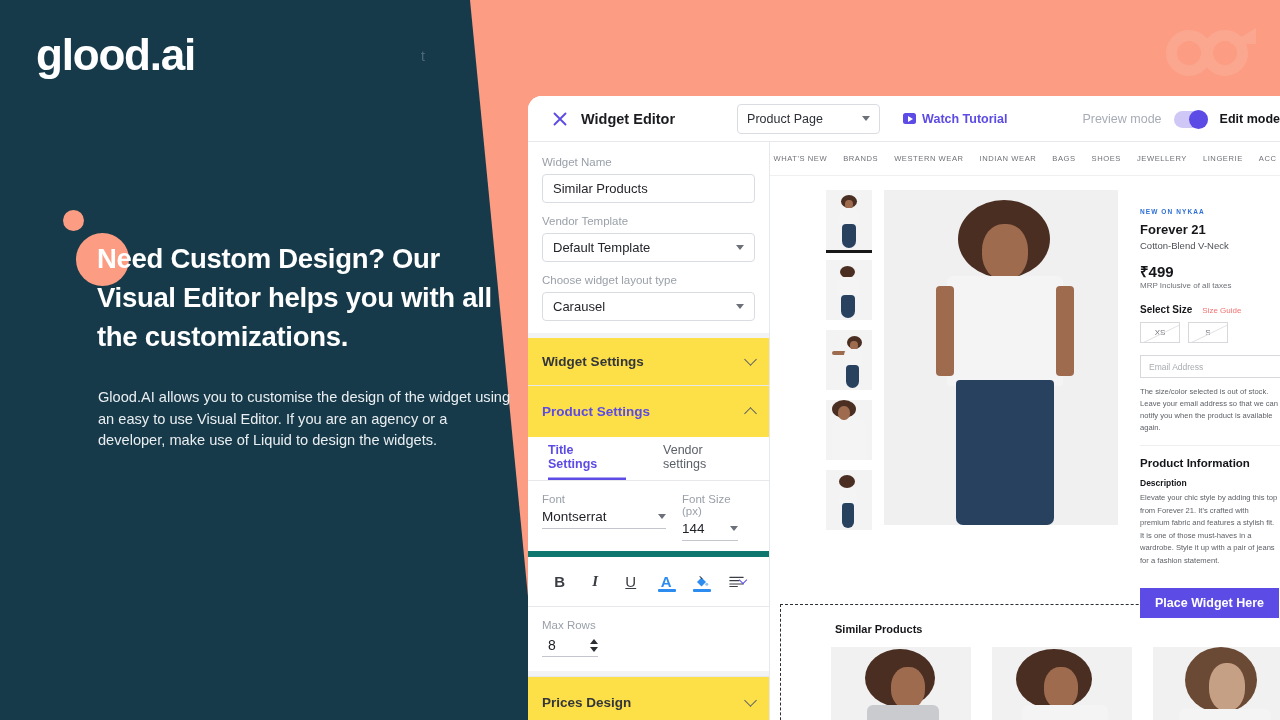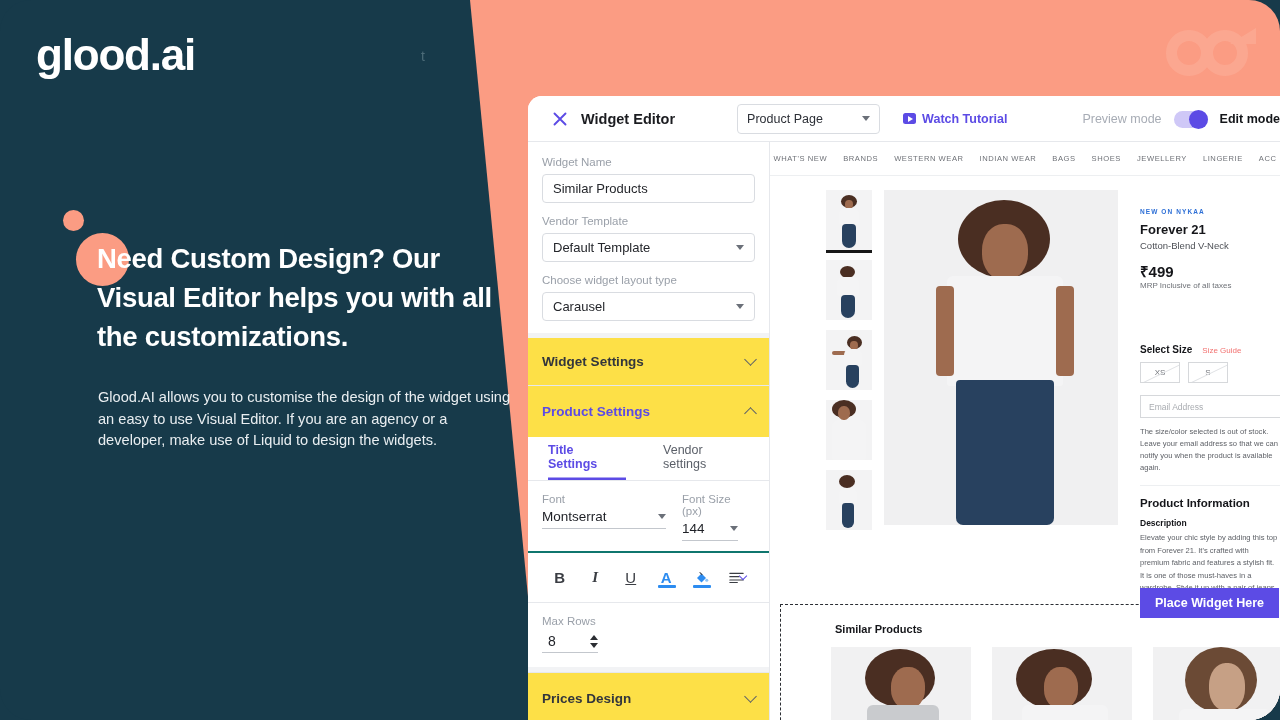--- a/index.html
+++ b/index.html
@@ -2,21 +2,21 @@
 <html><head>
 <meta charset="utf-8">
 <style>
   * { box-sizing: border-box; margin: 0; padding: 0; }
   html, body {
     width: 1280px; height: 720px;
     overflow: hidden;
     font-family: "Liberation Sans", sans-serif;
     background: #173A4A;
   }
-  #stage { position: relative; width: 1280px; height: 720px; overflow: hidden; border-radius: 31px; }
+  #stage { position: relative; width: 1280px; height: 720px; overflow: hidden; }
 
   
   .bg-dark {
     position: absolute; inset: 0;
     background: #173A4A;
   }
   .bg-salmon {
     position: absolute; top: 0; left: 0; width: 1280px; height: 720px;
     background: #FB9C83;
     clip-path: polygon(470px 0, 1280px 0, 1280px 720px, 540px 720px);
@@ -176,21 +176,21 @@
     padding: 6px 0 9px; font-size: 12.5px; color: #5A5F68; cursor: pointer;
   }
   .tab:first-child { margin-right: 37px; }
   .tab.active {
     color: #5C4BE5; font-weight: 700;
     box-shadow: inset 0 -2.5px 0 #5C4BE5;
   }
 
   .font-row {
     display: flex; padding: 12px 14px 10px; gap: 16px;
-    border-bottom: 2px solid #0f766e;
+    border-bottom: 6px solid #0f766e;
   }
   .uline-ctl { position: relative; }
   .uline-ctl .fld-lbl { margin-bottom: 4px; }
   .uline-val {
     display: flex; align-items: center; gap: 8px;
     border-bottom: 1px solid #C3C7CD; padding-bottom: 4px;
     font-size: 13.5px; color: #1E2026;
   }
   .uline-val .t { flex: 1; }
   .font-name { width: 124px; }
@@ -272,21 +272,21 @@
     font-size: 6.5px; letter-spacing: 1.1px; font-weight: 700; color: #2D6FD6;
     margin-bottom: 7px;
   }
   .brand { font-size: 13px; font-weight: 700; color: #15161A; margin-bottom: 3px; }
   .pname { font-size: 9.5px; color: #4D5056; margin-bottom: 10px; }
   .price { font-size: 15px; font-weight: 700; color: #15161A; }
   .mrp { font-size: 8px; color: #6E7177; margin-bottom: 14px; }
   .size-hd {
     display: flex; align-items: baseline; gap: 10px; margin-bottom: 7px;
   }
-  .size-hd .sh { font-size: 10px; font-weight: 700; color: #15161A; margin-top: 40px; }
+  .size-hd .sh { font-size: 10px; font-weight: 700; color: #15161A; }
   .size-hd .sg { font-size: 8px; color: #F2706F; cursor: pointer; }
   .sizes { display: flex; gap: 8px; margin-bottom: 12px; }
   .sz {
     width: 40px; height: 21px; border: 1px solid #D6D8DB;
     display: flex; align-items: center; justify-content: center;
     font-size: 8px; color: #74777D; position: relative;
     overflow: hidden; cursor: pointer;
   }
   .sz::after {
     content: ""; position: absolute; left: -6px; top: 50%;

